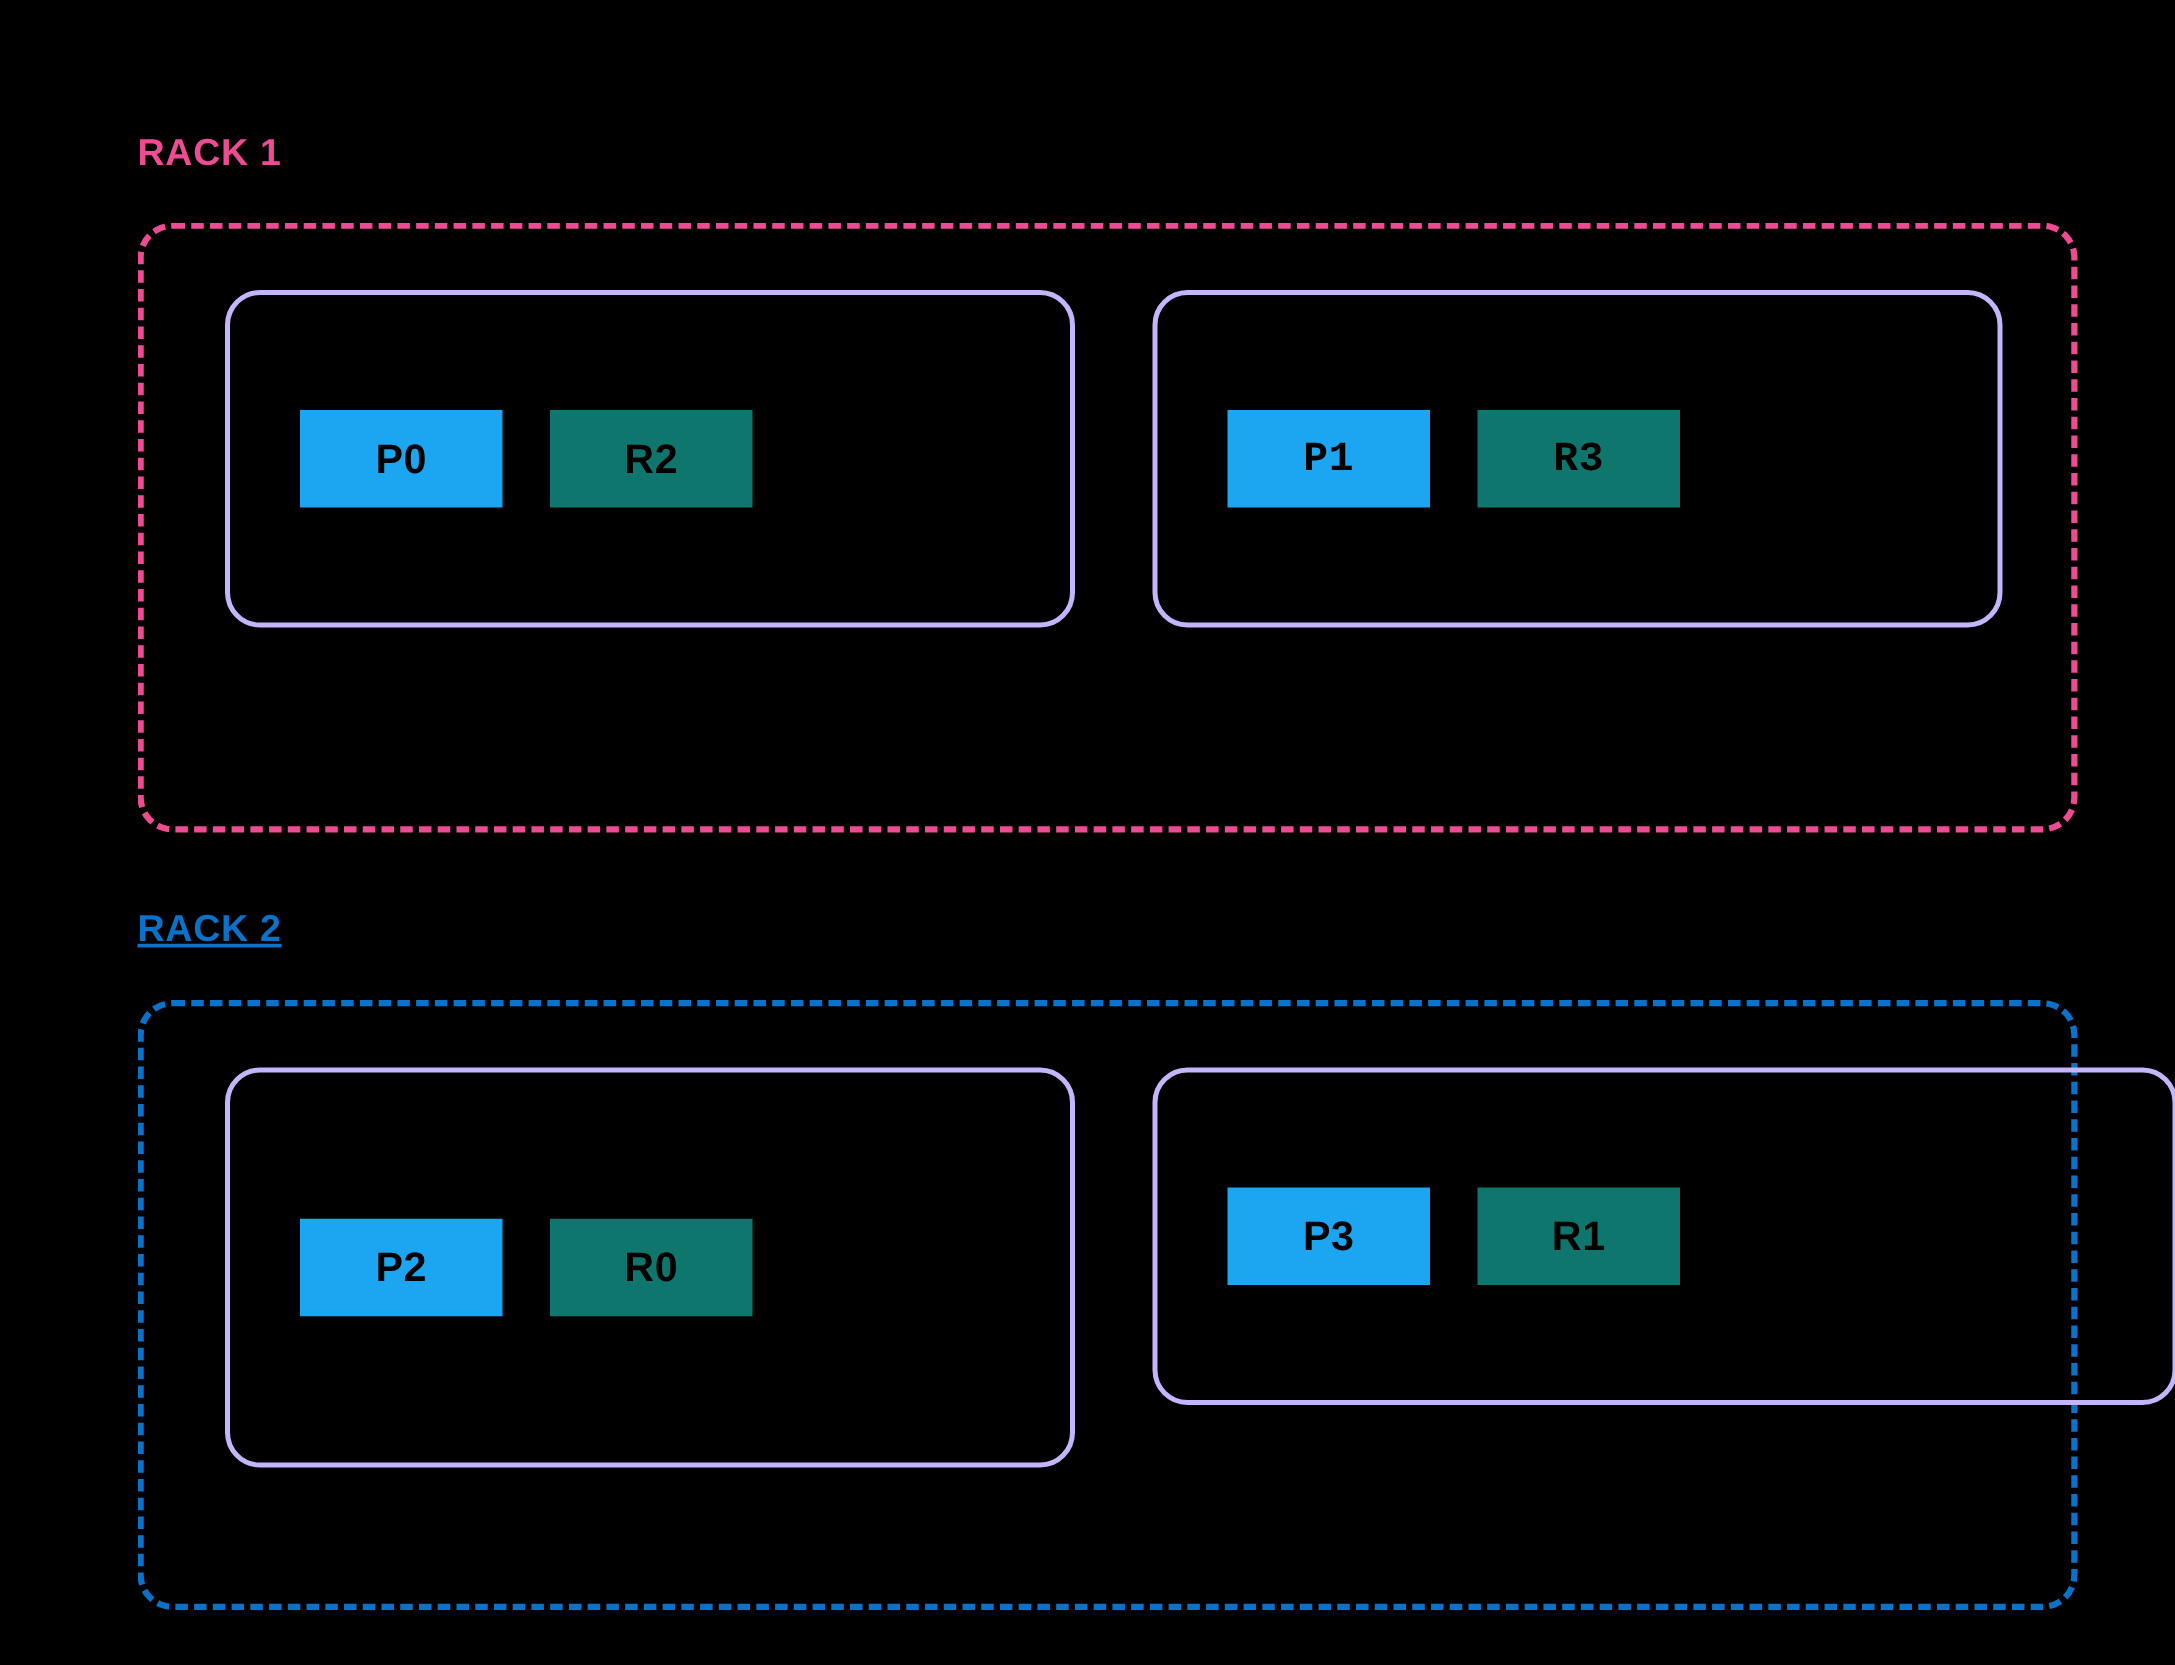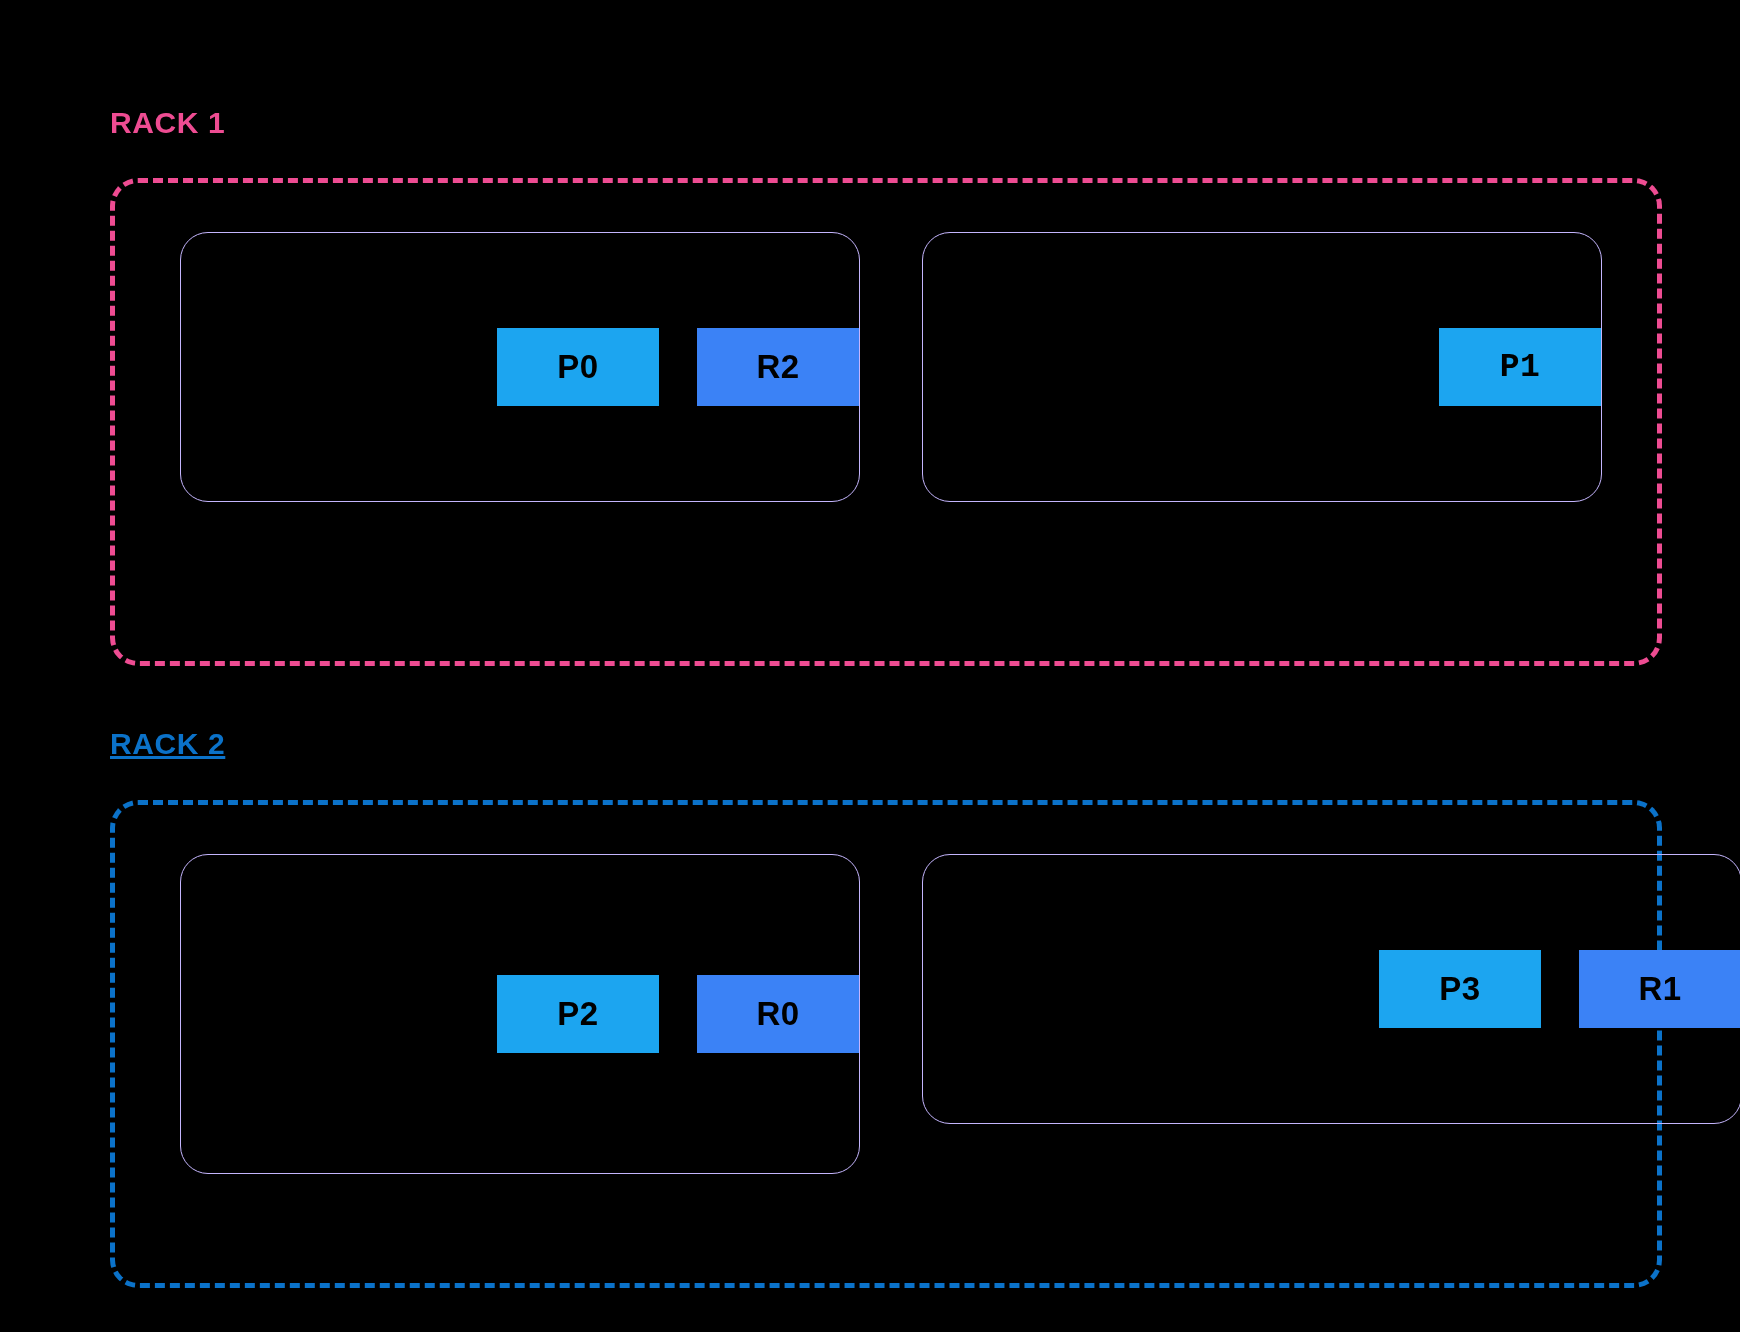--- a/index.html
+++ b/index.html
@@ -38,28 +38,27 @@
     position: absolute;
     box-sizing: border-box;
     border-style: dashed;
     border-width: 5px;
     border-radius: 28px;
     background: transparent;
   }
   .node-box {
     position: absolute;
     box-sizing: border-box;
-    border: 1px solid #c4b5fd;
+    border: 4px solid #c4b5fd;
     border-radius: 28px;
     background: transparent;
     display: flex;
     flex-direction: row;
     align-items: center;
-    justify-content: flex-end;
-    padding-left: 32px;
+    justify-content: flex-start;
   }
   .node-inner {
     display: flex;
     flex-direction: row;
     align-items: center;
     gap: 38px;
     margin-left: 56px;
   }
   .block {
     width: 162px;
@@ -67,21 +66,21 @@
     display: flex;
     align-items: center;
     justify-content: center;
     font-size: 33px;
     font-weight: bold;
     color: #000000;
     letter-spacing: 0.5px;
     user-select: none;
   }
   .block.partition { background: #1CA5F0; }
-  .block.replica   { background: #3b82f6; }
+  .block.replica   { background: #0f766e; }
 </style>
 </head>
 <body>
 
 <div id="canvas">
 
   <div class="rack-group">
 
     <div class="rack-label" style="left:110px; top:76px; color:#EE4C92;">RACK 1</div>
 
@@ -90,20 +89,21 @@
     <div class="node-box" style="left:180px; top:200px; width:680px; height:270px;">
       <div class="node-inner">
         <div class="block partition">P0</div>
         <div class="block replica">R2</div>
       </div>
     </div>
 
     <div class="node-box" style="left:922px; top:200px; width:680px; height:270px;font-family:Liberation Mono, monospace;">
       <div class="node-inner">
         <div class="block partition">P1</div>
+        <div class="block replica">R3</div>
       </div>
     </div>
 
   </div>
 
   <div class="rack-group">
 
     <div class="rack-label" style="left:110px; top:697px; color:#0B72C9;text-decoration:underline;">RACK 2</div>
 
     <div class="rack-box" style="left:110px; top:768px; width:1552px; height:488px; border-color:#0B72C9;"></div>

